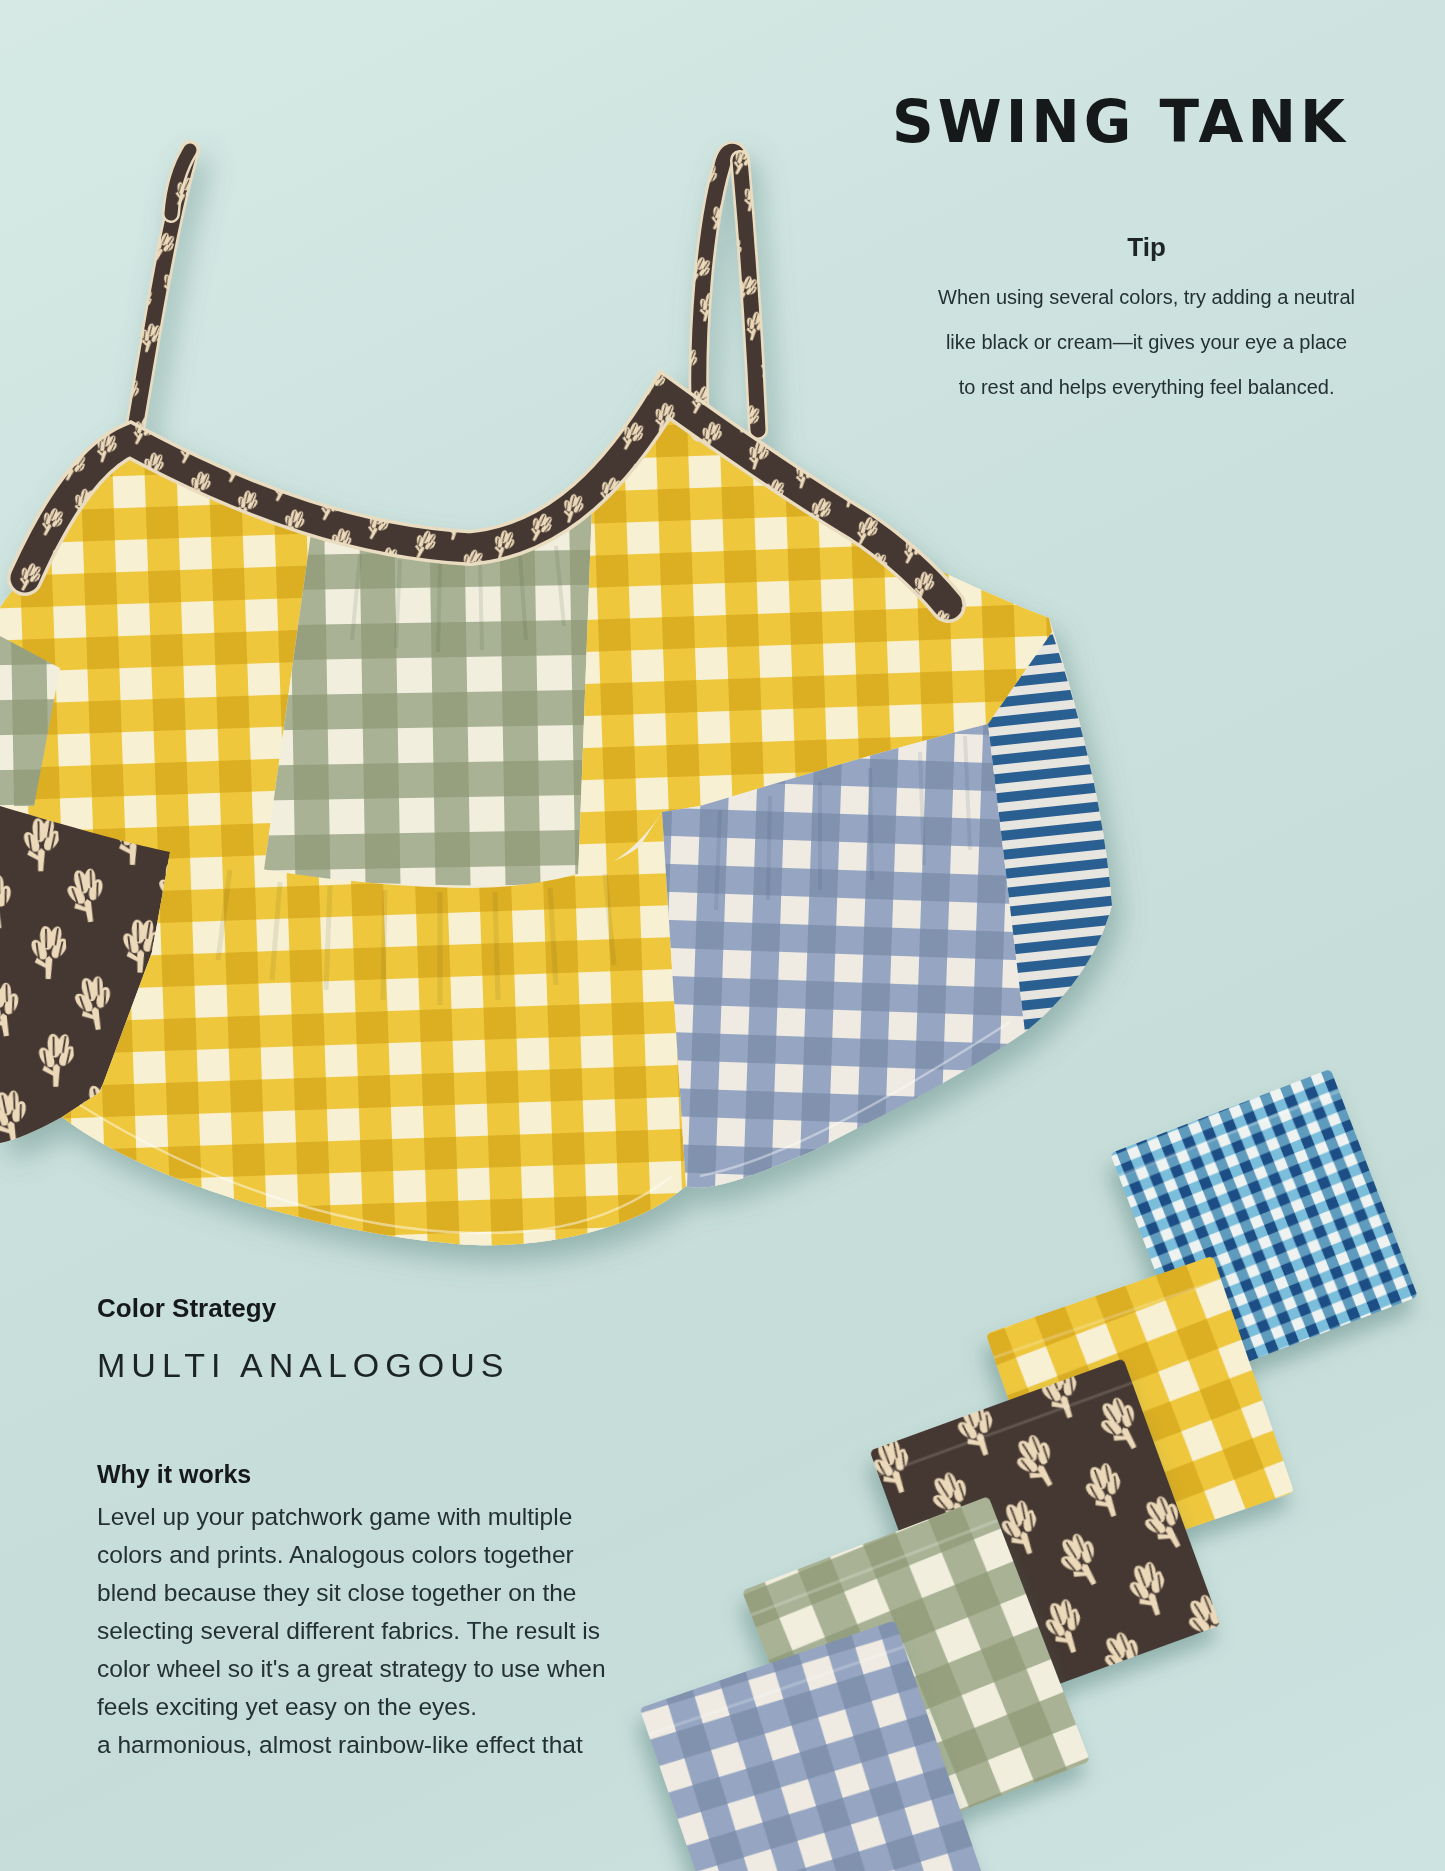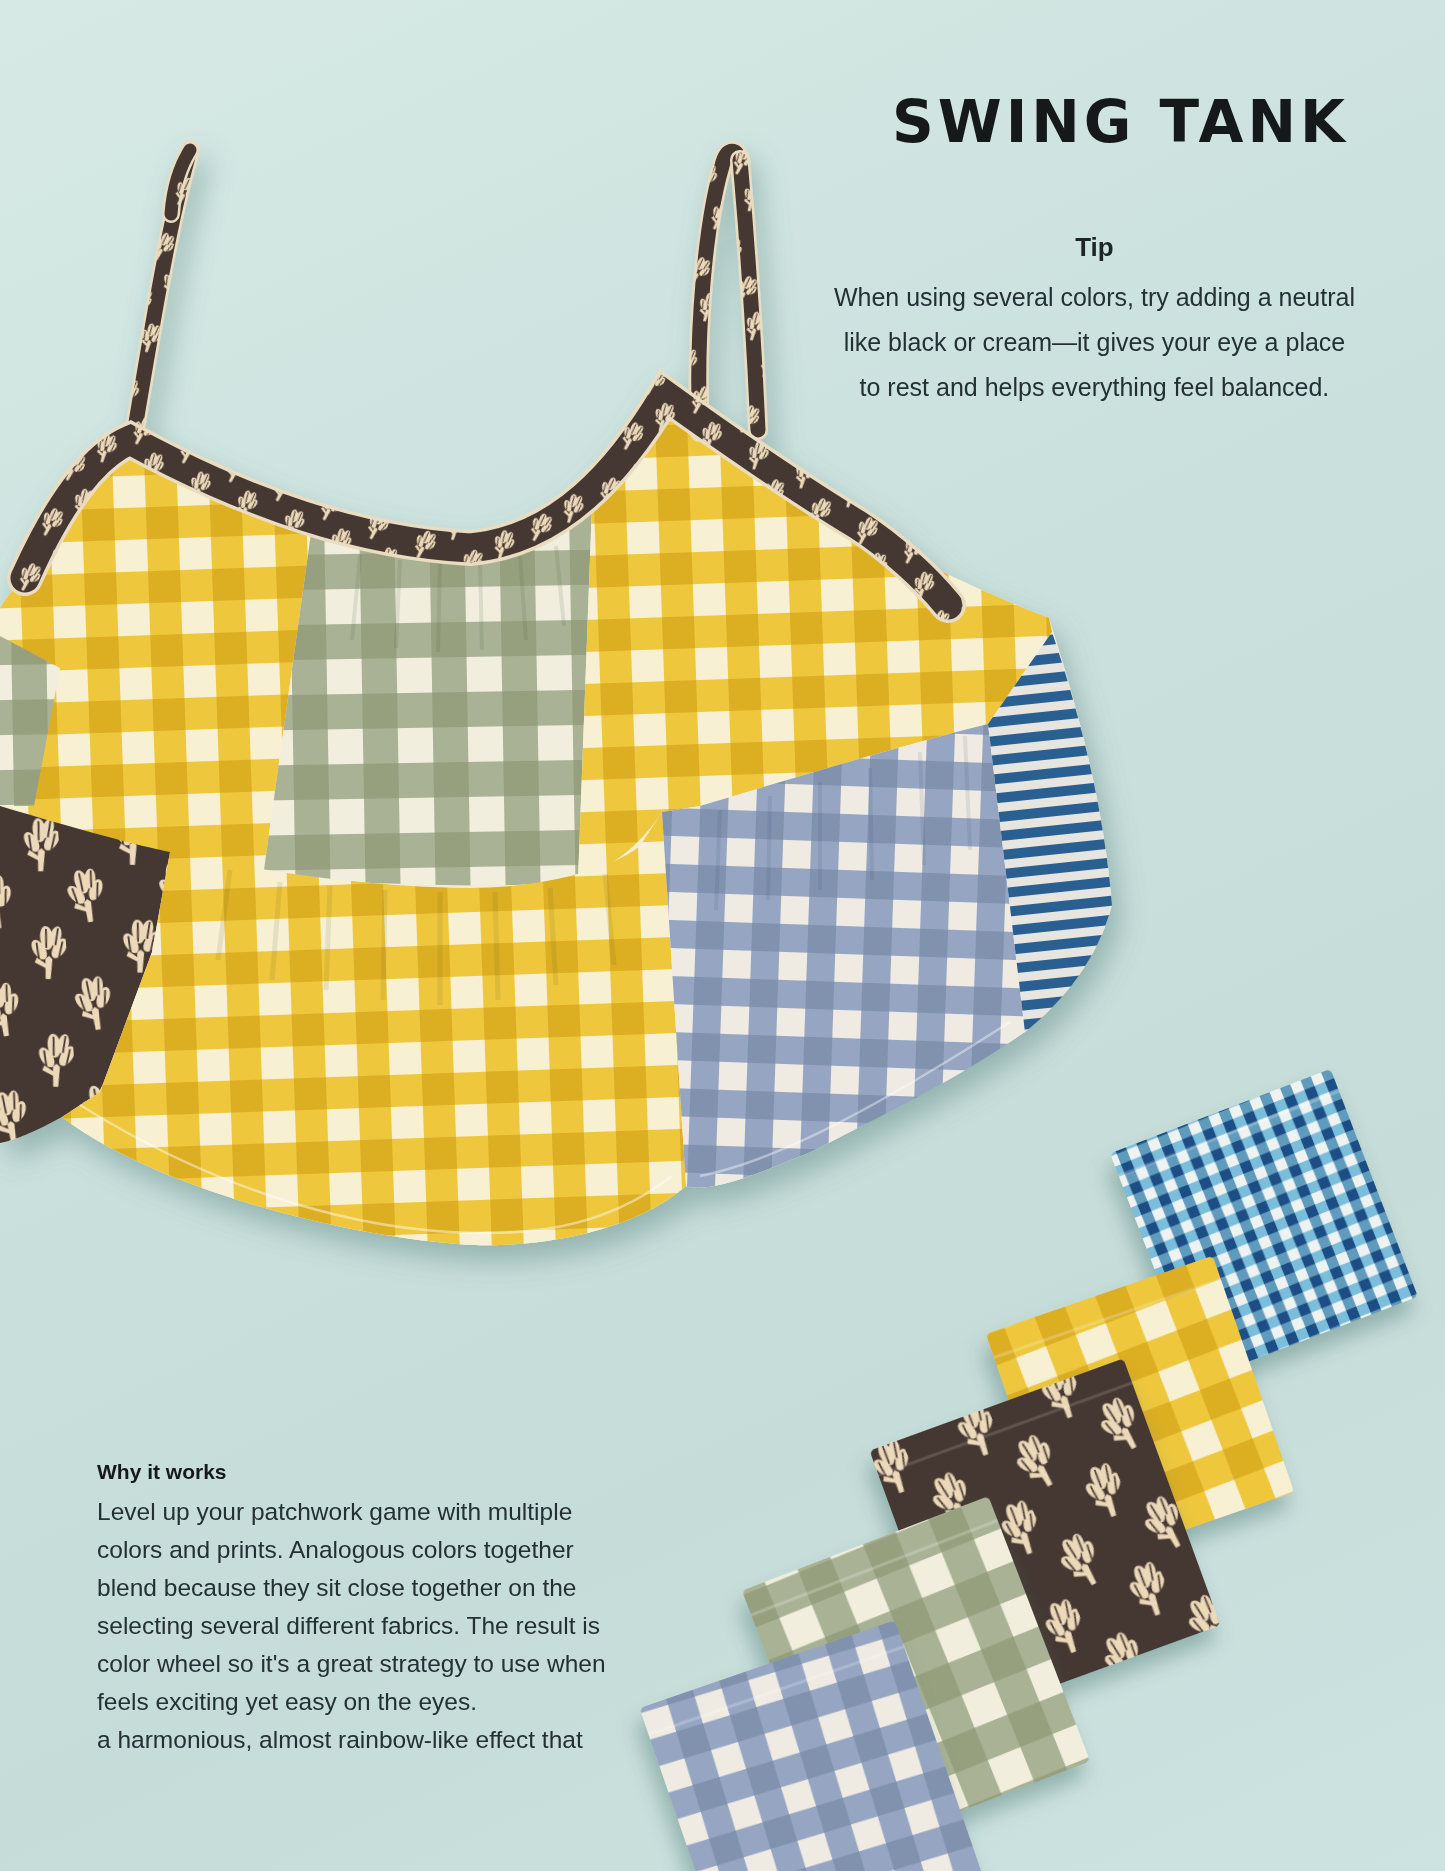--- a/index.html
+++ b/index.html
@@ -15,30 +15,30 @@
   .scene{position:absolute;left:0;top:0;width:1445px;height:1871px;display:block;}
 
   .title{
     position:absolute;top:88px;right:96px;
     font-family:"DejaVu Sans","Liberation Sans",sans-serif;
     font-weight:800;font-size:58px;letter-spacing:4px;
     color:#16191a;white-space:nowrap;
   }
   .tip{position:absolute;top:232px;right:90px;text-align:center;}
   .tip-heading{font-weight:700;font-size:26px;margin-bottom:12px;color:#1d2527;}
-  .tip-line{font-size:25px;line-height:45px;white-space:nowrap;color:#243034;}
+  .tip-line{font-size:20px;line-height:45px;white-space:nowrap;color:#243034;}
 
   .strategy{position:absolute;left:97px;top:1293px;}
   .strategy-label{font-weight:700;font-size:26px;color:#15191a;}
   .strategy-name{
     font-size:34px;letter-spacing:6px;margin-top:22px;
     font-weight:400;color:#1c2426;white-space:nowrap;
   }
   .why{position:absolute;left:97px;top:1460px;}
-  .why-heading{font-weight:700;font-size:21px;margin-bottom:9px;color:#15191a;}
+  .why-heading{font-weight:700;font-size:25px;margin-bottom:9px;color:#15191a;}
   .why-line{font-size:24.5px;line-height:38px;white-space:nowrap;color:#243034;}
 </style>
 </head>
 <body>
 
 <div class="page">
 
   <svg class="scene" viewBox="0 0 1445 1871" aria-hidden="true">
     <defs>
       <filter id="gshadow" x="-20%" y="-20%" width="150%" height="150%">
@@ -230,20 +230,24 @@
 
   <div class="title">SWING TANK</div>
 
   <div class="tip">
     <div class="tip-heading">Tip</div>
     <div class="tip-line">When using several colors, try adding a neutral</div>
     <div class="tip-line">like black or cream—it gives your eye a place</div>
     <div class="tip-line">to rest and helps everything feel balanced.</div>
   </div>
 
+  <div class="strategy">
+    <div class="strategy-label">Color Strategy</div>
+    <div class="strategy-name">MULTI ANALOGOUS</div>
+  </div>
 
   <div class="why">
     <div class="why-heading">Why it works</div>
     <div class="why-line">Level up your patchwork game with multiple</div>
     <div class="why-line">colors and prints. Analogous colors together</div>
     <div class="why-line">blend because they sit close together on the</div>
     <div class="why-line">selecting several different fabrics. The result is</div>
     <div class="why-line">color wheel so it's a great strategy to use when</div>
     <div class="why-line">feels exciting yet easy on the eyes.</div>
     <div class="why-line">a harmonious, almost rainbow-like effect that</div>

